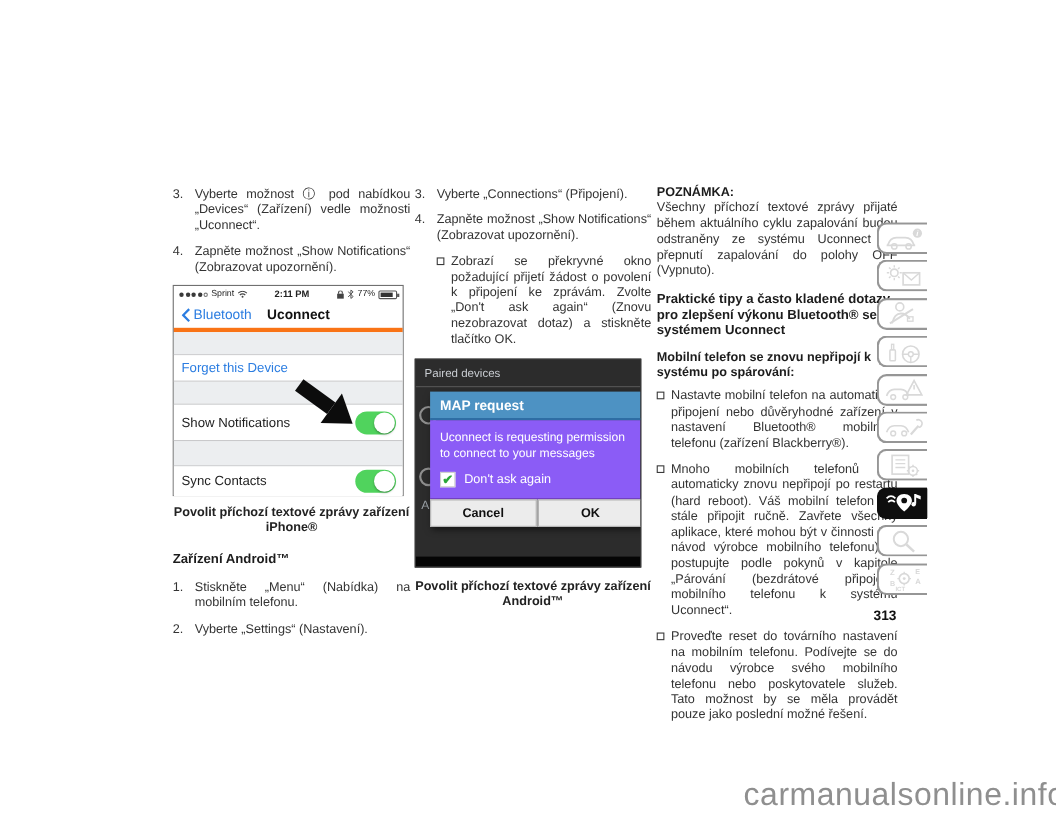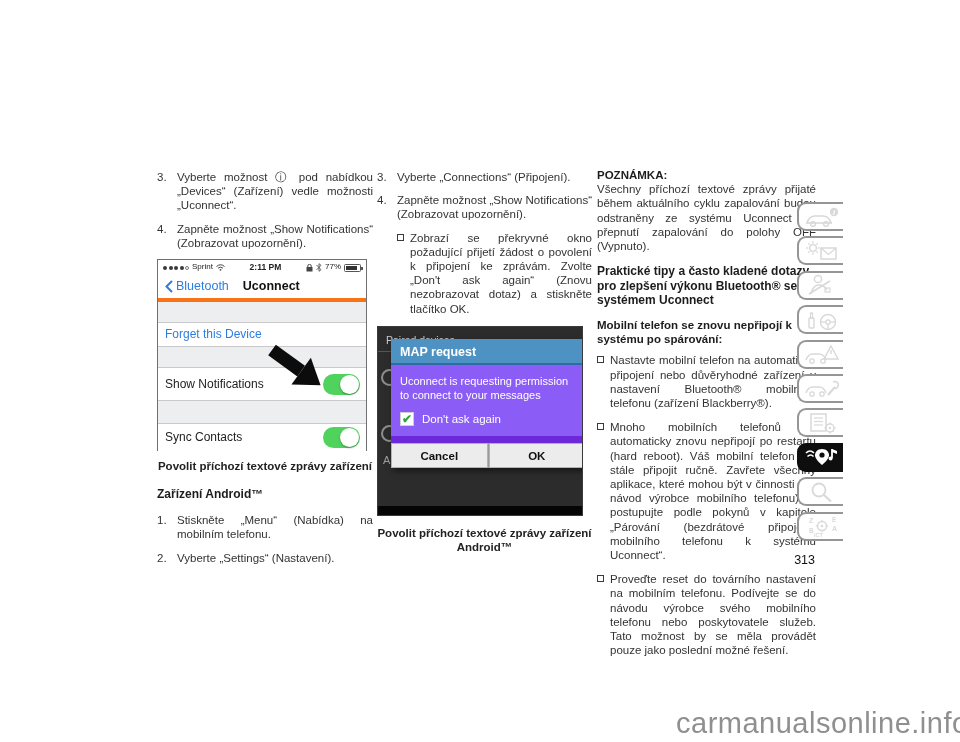--- a/index.html
+++ b/index.html
@@ -40,38 +40,38 @@
   .ip-row.sync { height:27px; color:#222; border-bottom:none; }
   .toggle { position:absolute; right:6px; width:37px; height:21px; border-radius:11px; background:#50d35d; }
   .toggle i { position:absolute; right:1px; top:1px; width:19px; height:19px; border-radius:50%; background:#fff; box-shadow:0 1px 2px rgba(0,0,0,.35); }
   .big-arrow { position:absolute; left:106px; top:84px; z-index:5; }
 
   
   .android-shot { position:relative; width:206px; height:190px; background:#2c2c2c; border:1px solid #3a3a3a; margin-top:6px; overflow:hidden; }
   .ad-paired { color:#c9cdd2; font-size:10.5px; padding:6px 0 4px 8px; border-bottom:1px solid #565656; }
   .ad-arc { position:absolute; width:17px; height:17px; border:2px solid #8e8e8e; border-radius:50%; left:3px; }
   .ad-letter { position:absolute; left:5px; color:#9aa0a6; font-size:11px; }
-  .ad-dialog { position:absolute; left:13px; top:12px; width:194px; z-index:3; box-shadow:2px 3px 6px rgba(0,0,0,.5); }
+  .ad-dialog { position:absolute; left:13px; top:29px; width:194px; z-index:3; box-shadow:2px 3px 6px rgba(0,0,0,.5); }
   .ad-head { height:26px; background:#4d92c3; color:#fff; font-weight:bold; font-size:12.5px; line-height:26px; padding-left:9px; border-bottom:2px solid #2e6da4; }
   .ad-body { background:#8b5cf6; color:#fff; font-size:11px; line-height:14px; padding:9px 9px 10px 9px; }
   .ad-check { display:flex; align-items:center; margin-top:10px; }
   .ad-checkbox { width:14px; height:14px; background:#fff; border:1px solid #cfcfcf; color:#2ba63a; font-size:12px; font-weight:bold; line-height:13px; text-align:center; }
   .ad-check .lbl { margin-left:8px; font-size:11.5px; }
-  .ad-btns { display:flex; background:#9b9b9b; border-top:7px solid #6d28d9; gap:1px; }
+  .ad-btns { display:flex; background:#9b9b9b; border-top:1px solid #6d28d9; gap:1px; }
   .ad-btn { flex:1; height:25px; background:#ececec; color:#111; font-weight:bold; font-size:11.5px; text-align:center; line-height:25px; border:1px solid #b3b3b3; }
   .ad-bottom { position:absolute; left:0; right:0; bottom:0; height:9px; background:#050505; }
 
   
   .tabs { position:absolute; left:797px; top:202px; width:46px; display:flex; flex-direction:column; gap:5.4px; }
   .tab { height:29px; border:2px solid #969696; border-right:none; border-radius:9px 0 0 9px; background:#fff; display:flex; align-items:center; padding-left:4px; }
   .tab.active { background:#0e0e0e; border-color:#0e0e0e; }
   .tab svg { display:block; }
 
   
-  .page-num { position:absolute; left:769px; top:553px; width:46px; text-align:right; font-weight:normal; font-size:12.5px; color:#111; }
+  .page-num { position:absolute; left:769px; top:553px; width:46px; text-align:right; font-weight:bold; font-size:12.5px; color:#111; }
   .watermark { position:absolute; left:676px; top:707px; font-size:29px; color:#8f8f8f; letter-spacing:.5px; }
 </style>
 </head>
 <body>
 
 <div id="page">
 
   <div class="col" style="left:157px; width:216px;">
     <div class="num-item">
       <span class="n">3.</span>
@@ -141,20 +141,21 @@
       <svg class="big-arrow" width="64" height="48" viewBox="0 0 64 48">
         <g transform="rotate(36 32 24)">
           <rect x="2" y="17" width="36" height="13" fill="#0c0c0c"></rect>
           <polygon points="38,7 62,23.5 38,40" fill="#0c0c0c"></polygon>
         </g>
       </svg>
     </div>
 
     <div class="caption">
       <div>Povolit příchozí textové zprávy zařízení</div>
+      <div>iPhone®</div>
     </div>
 
     <div class="bold" style="margin-top:14px; font-size:12px; margin-bottom:12px;">Zařízení Android™</div>
 
     <div class="num-item">
       <span class="n">1.</span>
       <span class="t">Stiskněte „Menu“ (Nabídka) na mobilním telefonu.</span>
     </div>
     <div class="num-item">
       <span class="n">2.</span>

